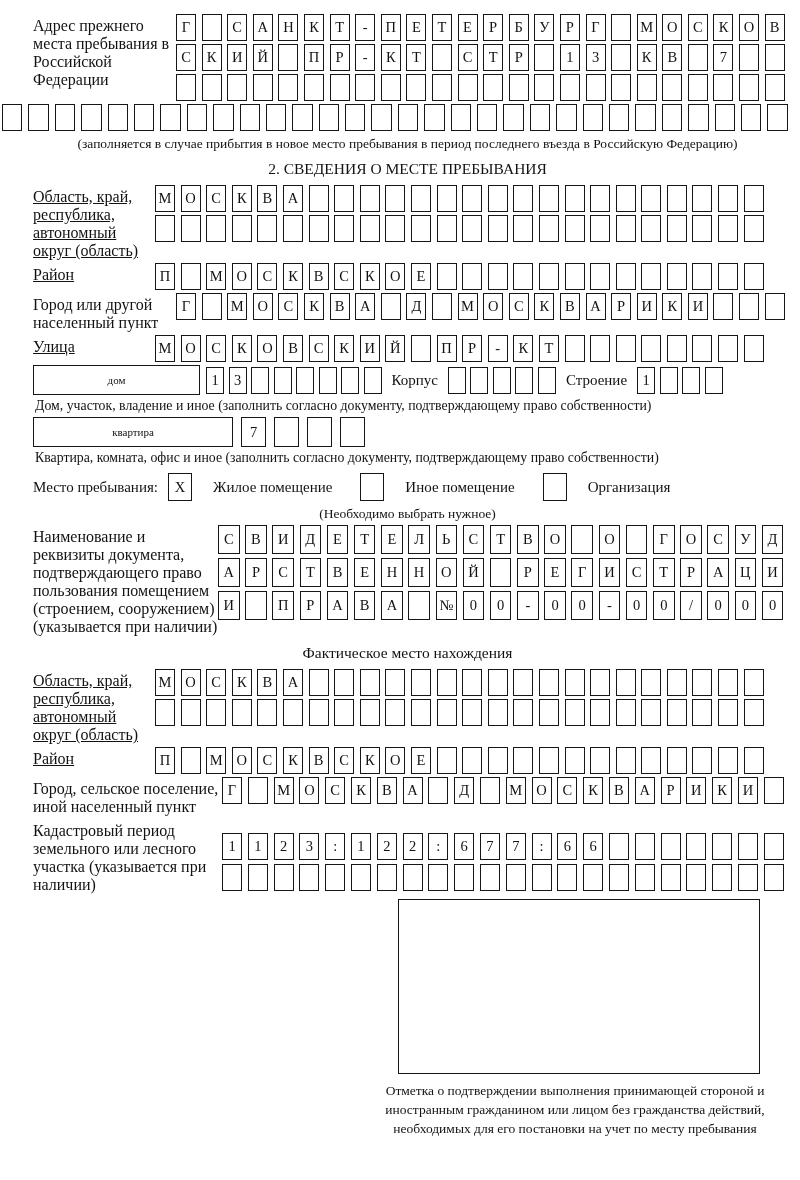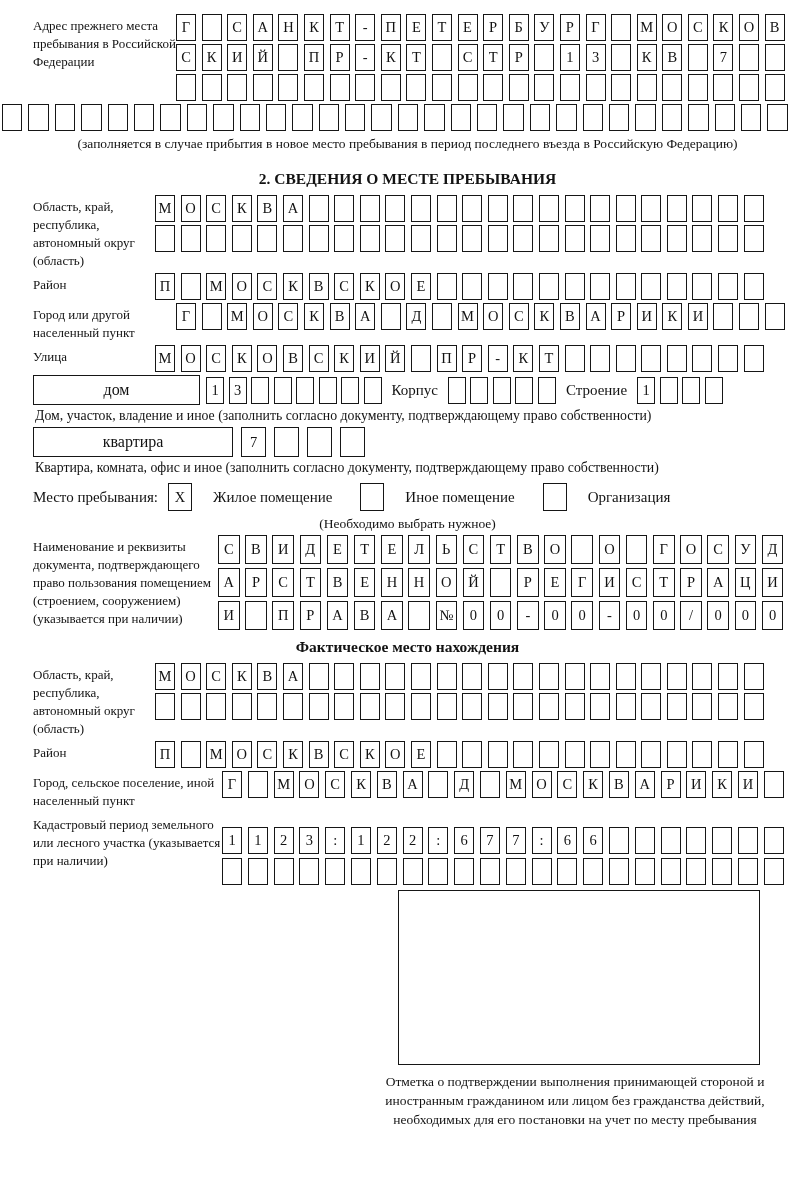--- a/index.html
+++ b/index.html
@@ -4,43 +4,43 @@
 <style>
   * { margin:0; padding:0; box-sizing:border-box; }
   html,body { width:800px; background:#ffffff; }
   body { height:1180px; overflow:hidden; color:#121212;
          font-family:"Liberation Serif", serif; }
   .page { padding:14px 8px 0 33px; }
 
   .header-note { text-align:right; font-size:15px; margin-right:24px; margin-bottom:25px; }
 
   .group { display:flex; margin-bottom:3px; }
-  .label { font-size:13px; line-height:18px; flex:none; padding-top:3px; }
+  .label { font-size:16px; line-height:18px; flex:none; padding-top:3px; }
   .rows  { display:flex; flex-direction:column; gap:3px; }
   .g-addr  .label { width:143px; }
-  .g-std   .label { width:122px; }
+  .g-std   .label { width:122px;text-decoration:underline; }
   .g-city1 .label { width:143px; }
   .g-doc   .label { width:185px; }
   .g-wide  .label { width:189px; }
 
   .boxrow { display:flex; gap:var(--g,5.6px); }
   .bx { flex:none; width:var(--w,20px); height:var(--h,27px);
         border:1.5px solid #161616; display:flex; align-items:center;
         justify-content:center; font-size:14.5px; background:#fff; }
   .r30 { --w:20.4px; --g:6px; margin-left:-31px; margin-top:3px; }
   .r21 { --w:21.5px; --g:5.7px; --h:29px; }
   .r22 { --g:5.8px; }
 
   .caption  { font-size:13.5px; text-align:center; margin:5px 0 3px -10px; }
   .caption-left { font-size:13.8px; margin:3px 0 3px 2px; }
-  .sec-title { font-size:15.5px; font-weight:bold; text-align:center; margin:18px 0 7px -10px; }
+  .sec-title { font-size:15.5px; font-weight:normal; text-align:center; margin:8px 0 7px -10px; }
 
   .house-row { display:flex; align-items:flex-start; margin:3px 0 1px; }
   .widebox { border:1.5px solid #161616; height:30px; display:flex; align-items:center;
-             justify-content:center; font-size:16px; flex:none; background:#fff; }
+             justify-content:center; font-size:11px; flex:none; background:#fff; }
   .wb-house { width:167px; margin-right:6px; }
   .wb-apt   { width:200px; margin-right:8px; }
   .small-boxes { --w:18px; --h:27px; --g:4.5px; margin-top:2px; }
   .apt-boxes   { --w:25px; --h:30px; --g:8px; }
   .inline-label { font-size:15px; line-height:30px; margin:0 10px; }
 
   .check-row { display:flex; align-items:center; font-size:15px; margin:7px 0 2px; }
   .check-row .boxrow { --w:24px; --h:28px; }
   .cr-label { margin-right:10px; }
   .opt-label { margin-left:21px; }

